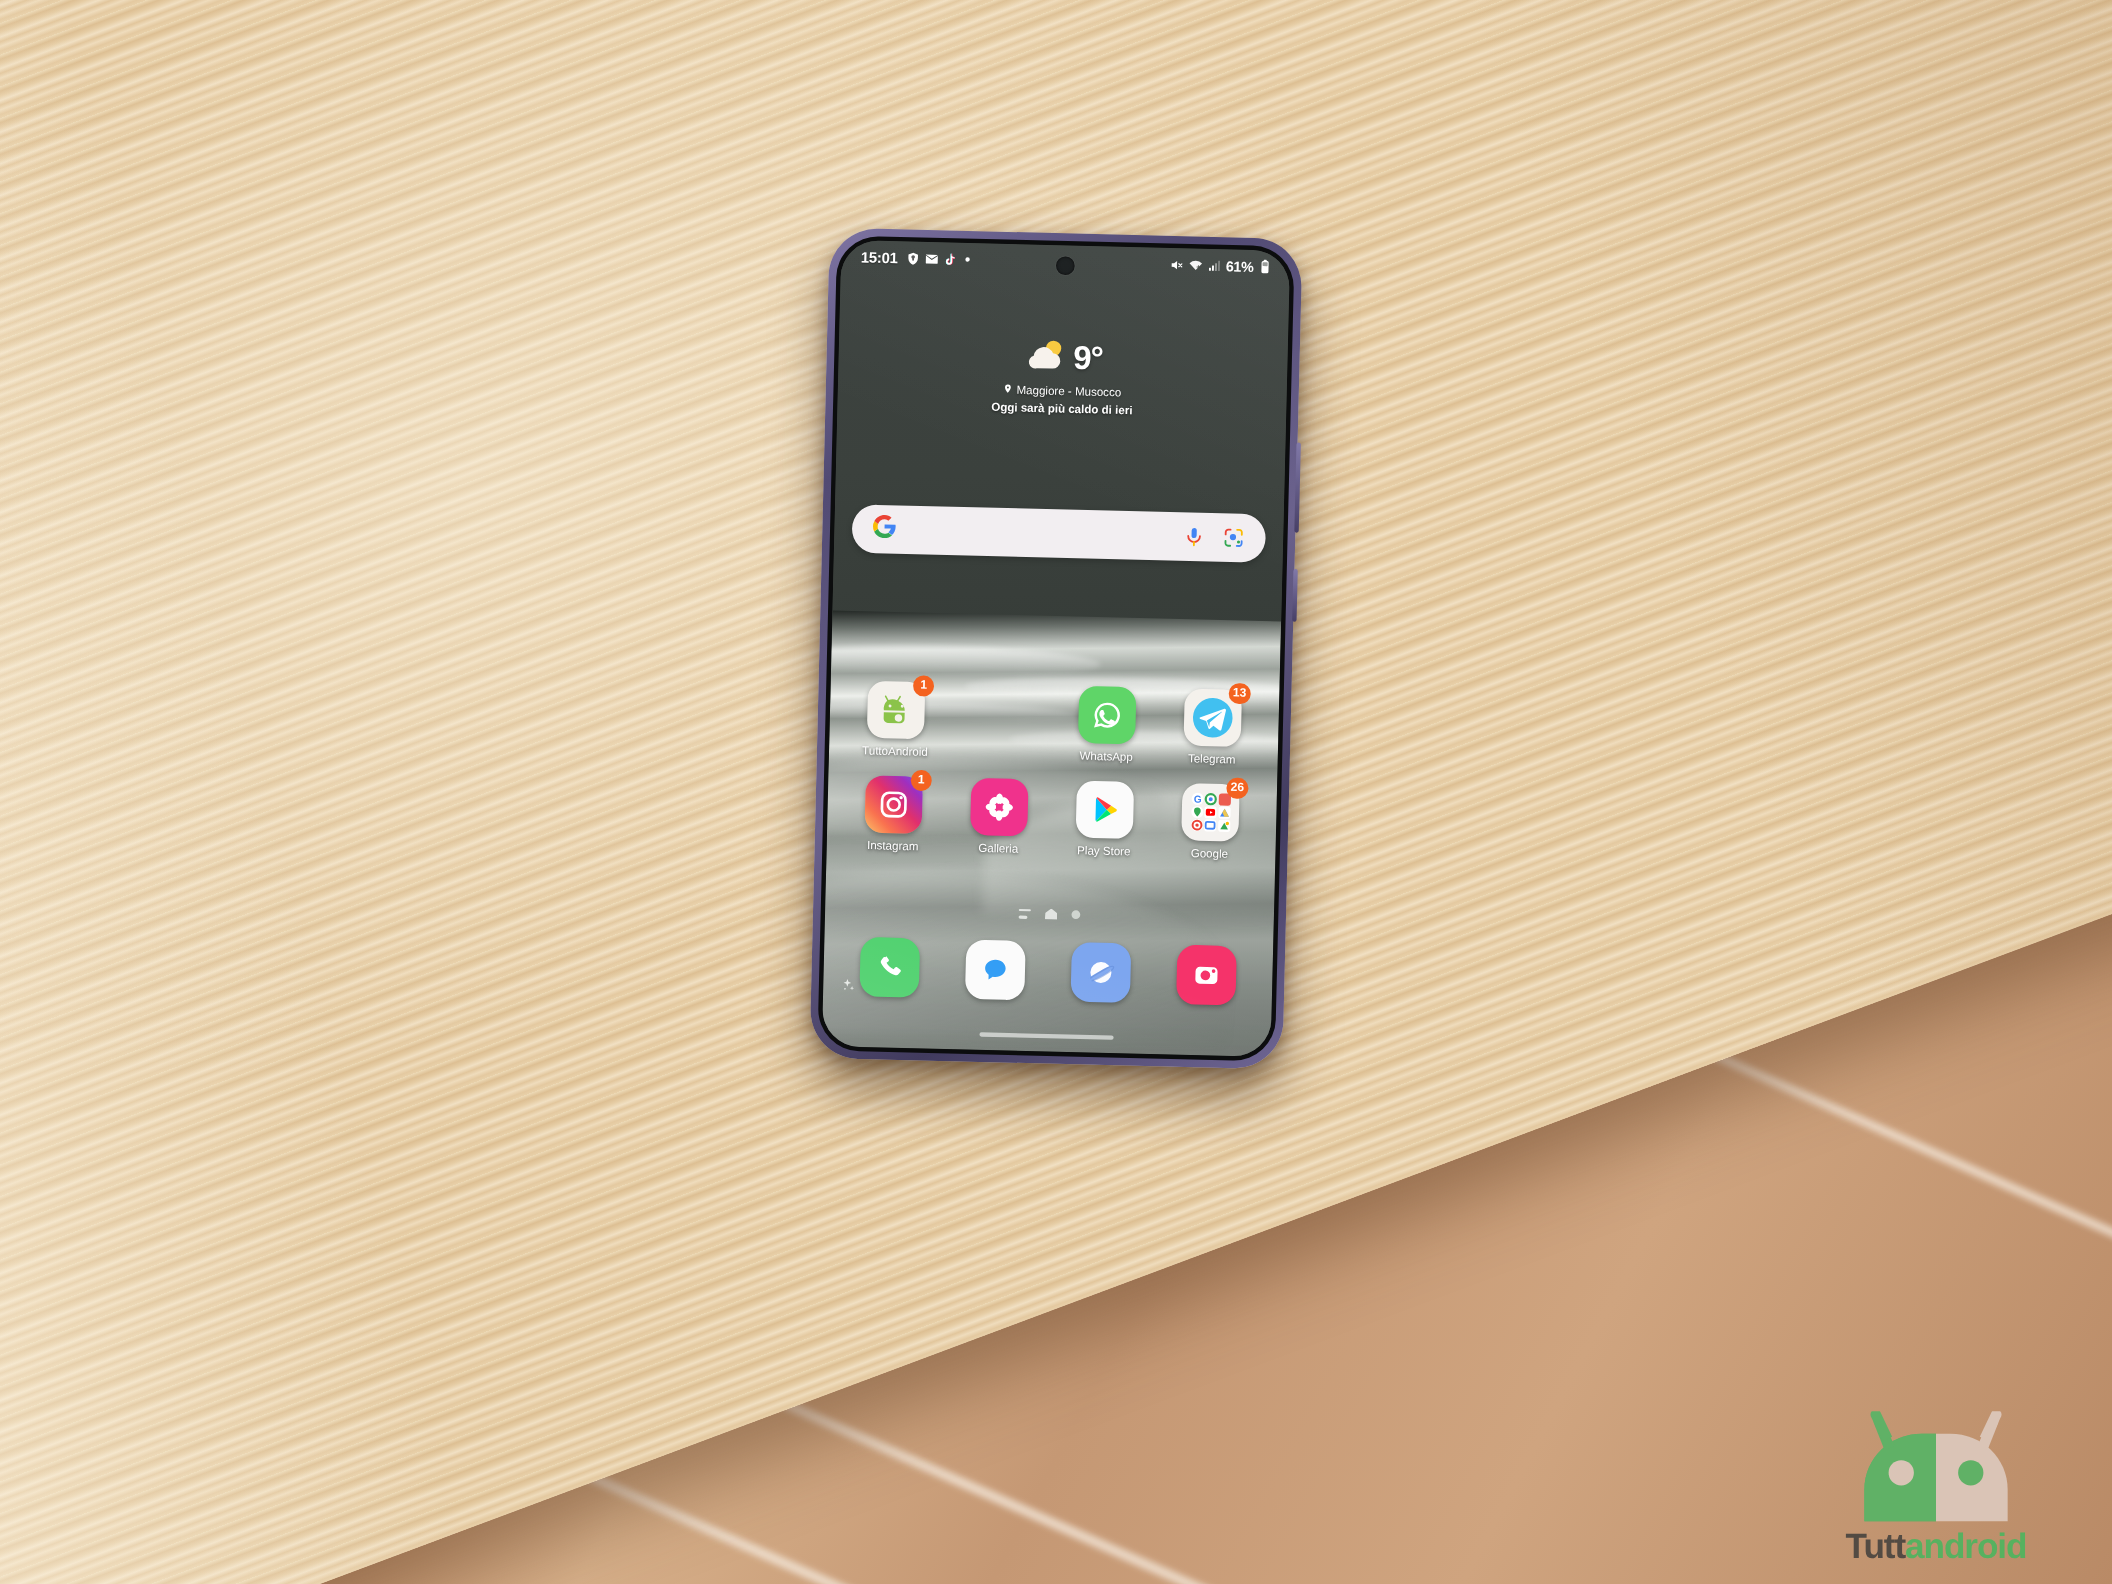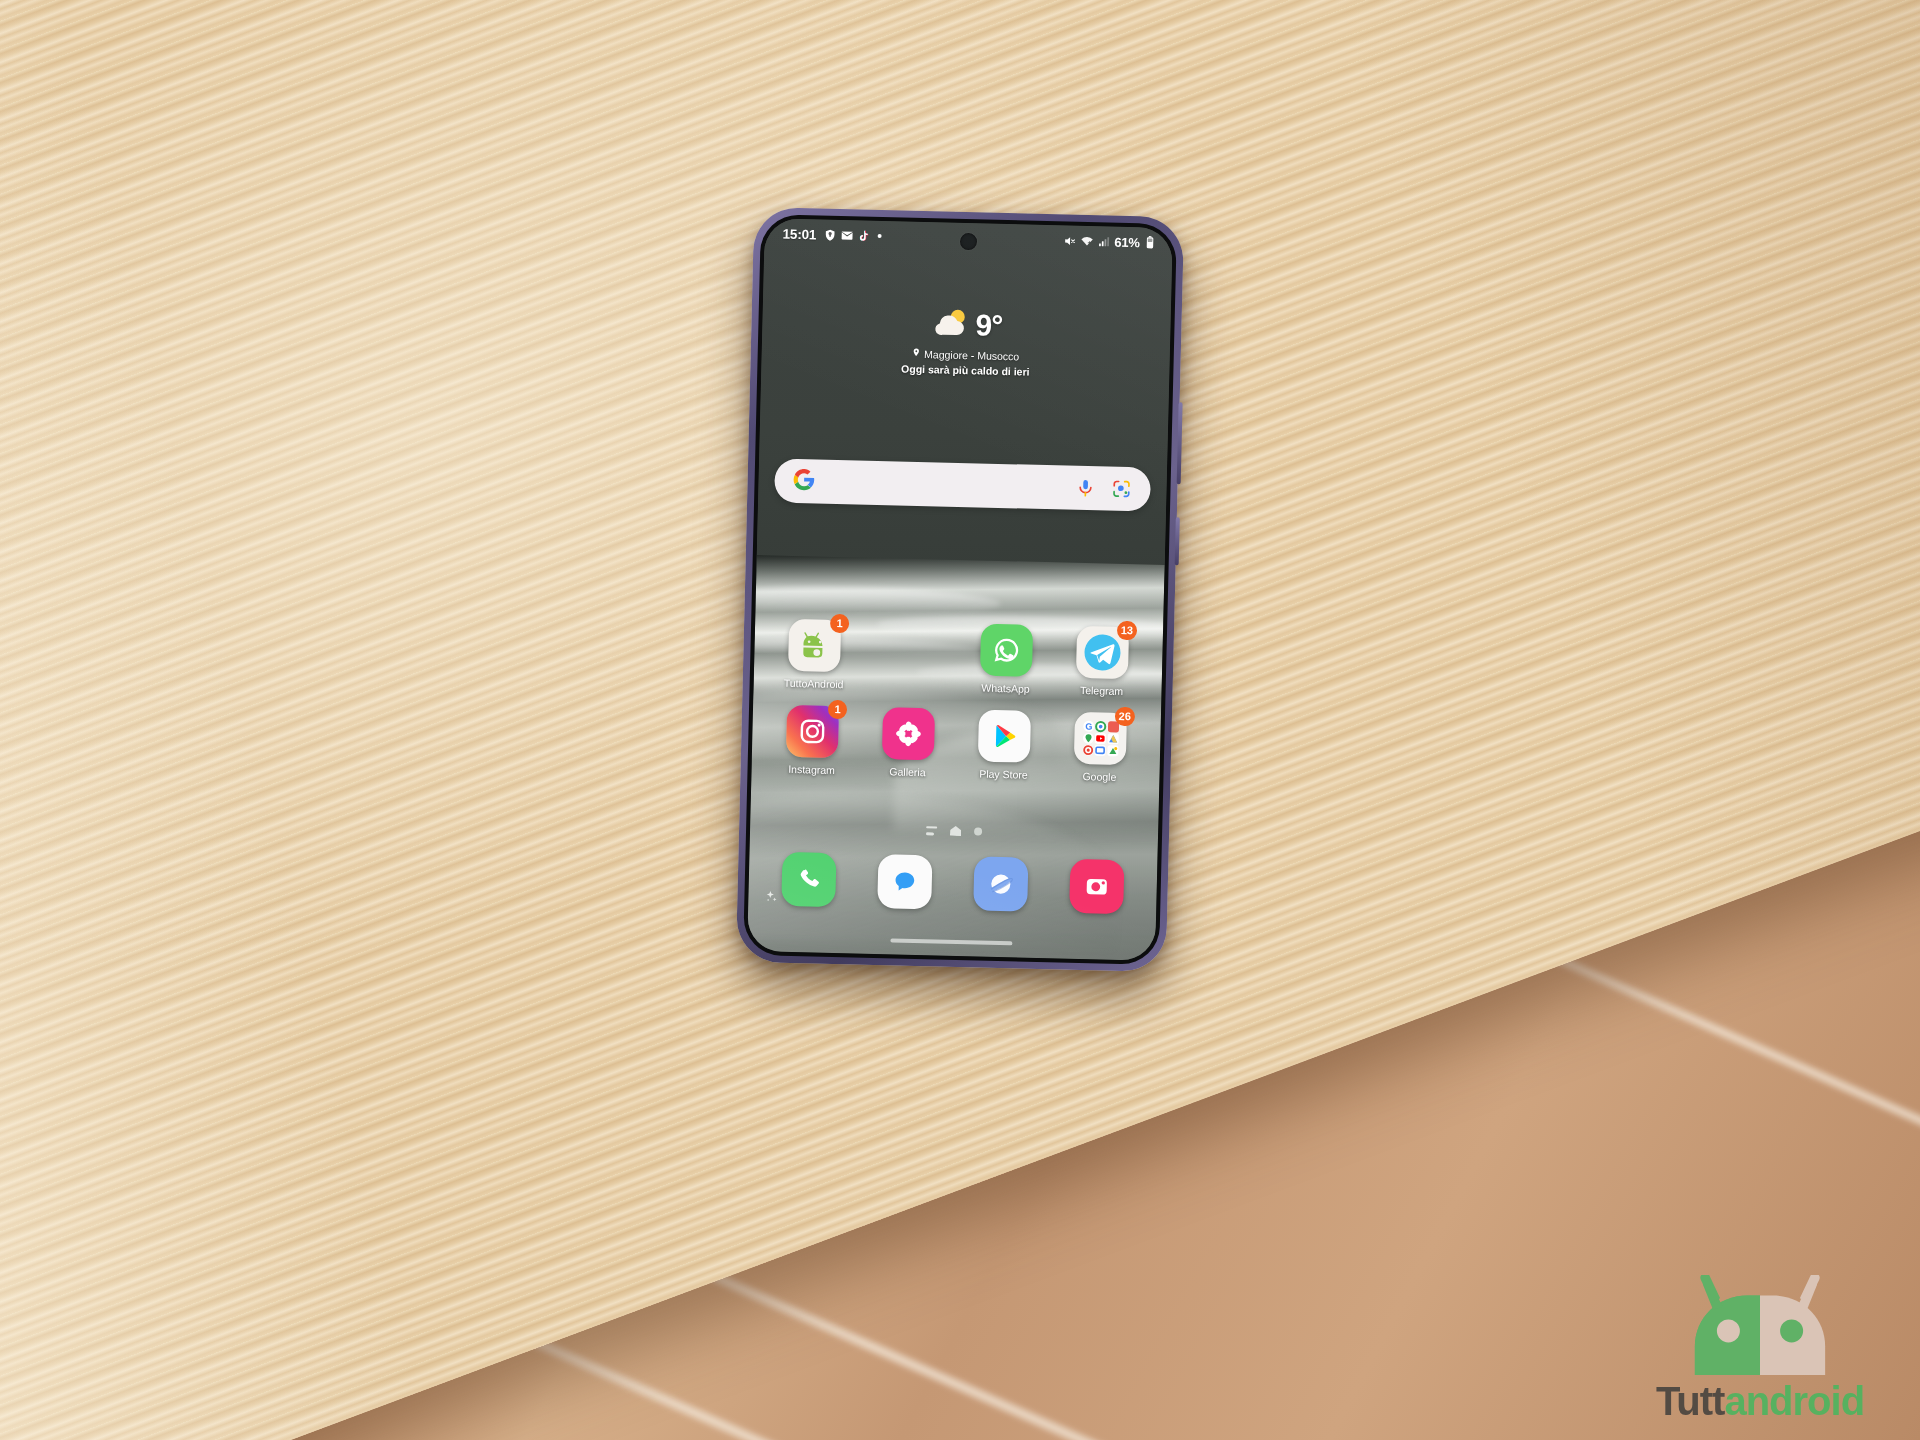--- a/index.html
+++ b/index.html
@@ -281,21 +281,21 @@
 
   
   .watermark {
     position:absolute; right: 26px; bottom: 16px;
     width: 268px;
     display:flex; flex-direction:column; align-items:center;
     opacity:.92;
     z-index: 30;
   }
   .wm-logo { width: 182px; height: 108px; }
-  .wm-text { font-size: 40px; font-weight:700; letter-spacing:-1px; margin-top:-4px;text-align:center; }
+  .wm-text { font-size: 32px; font-weight:700; letter-spacing:-1px; margin-top:-4px;text-align:center; }
   .wm-t1 { color:#4a4540; }
   .wm-t2 { color:#4fb45f; }
 </style>
 </head>
 <body>
 
 <div id="scene">
 
   <div class="floor">
     <div class="grout g1"></div>

